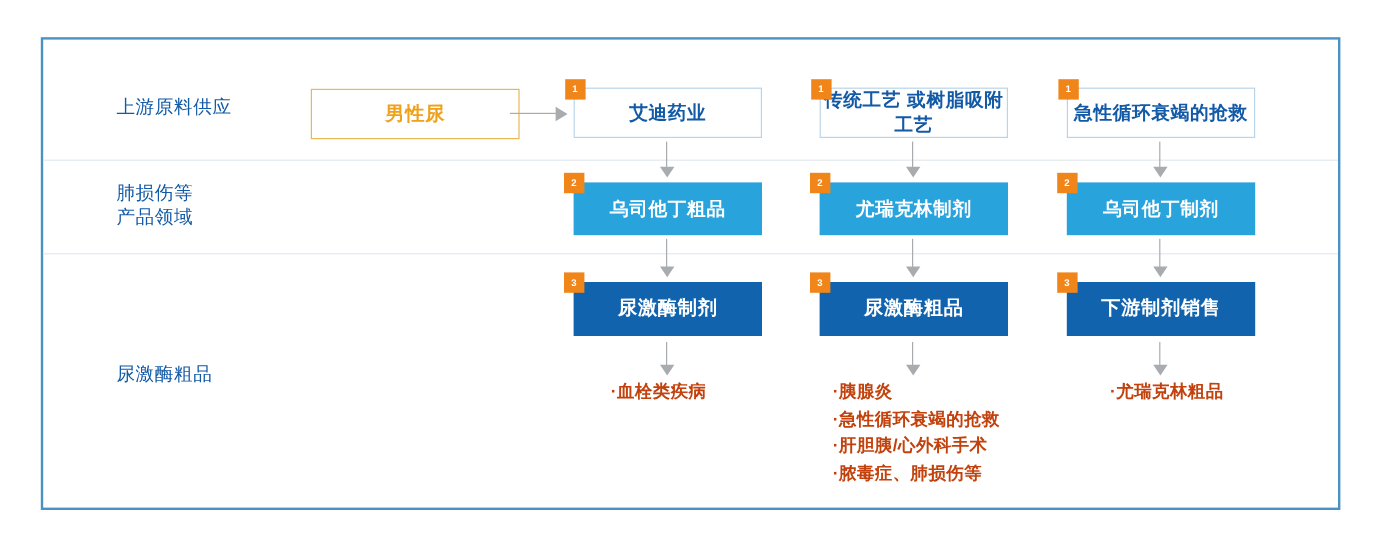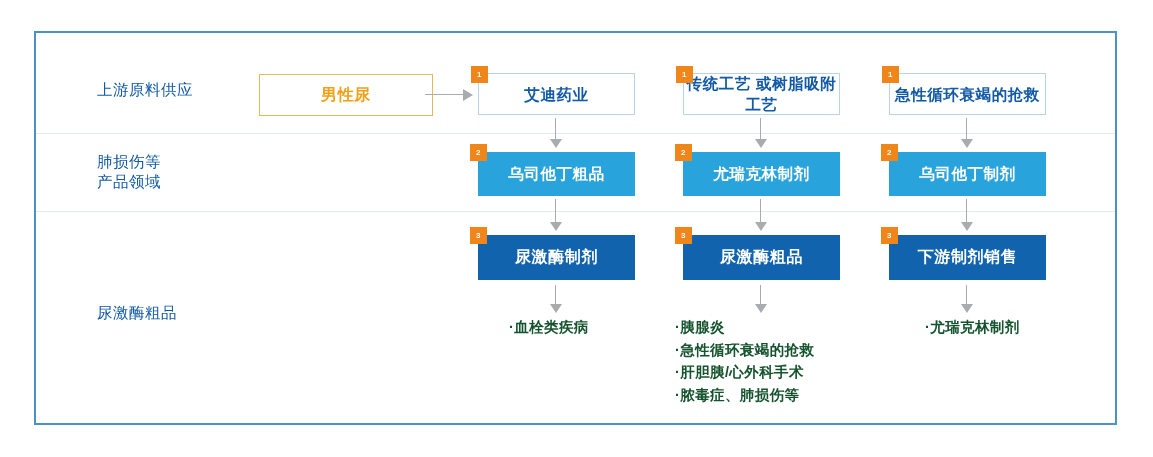--- a/index.html
+++ b/index.html
@@ -121,21 +121,21 @@
     position:absolute;right:0;top:0;
     width:0;height:0;
     border-top:6px solid transparent;
     border-bottom:6px solid transparent;
     border-left:10px solid #a9acaf;
   }
 
   
   .indlist{
     position:absolute;
-    color:#14532d;
+    color:#c2410c;
     font-size:14.5px;
     font-weight:bold;
     line-height:22.5px;
     letter-spacing:0.4px;
     white-space:pre-line;
   }
 </style>
 </head>
 <body>
 
@@ -218,21 +218,21 @@
   <div class="node prep" style="left:683px;top:235px;width:157px;height:45px;">
     <span class="badge">3</span>
     <span>尿激酶粗品</span>
   </div>
 
   <div class="v-arrow" style="left:754px;top:285px;height:28px;">
     <div class="shaft"></div>
     <div class="head"></div>
   </div>
 
-  <div class="indlist" style="left:675px;top:316px;width:240px;">·胰腺炎
+  <div class="indlist" style="left:694px;top:316px;width:240px;">·胰腺炎
 ·急性循环衰竭的抢救
 ·肝胆胰/心外科手术
 ·脓毒症、肺损伤等</div>
 
   <div class="node proc" style="left:889px;top:73px;width:157px;height:42px;">
     <span class="badge">1</span>
     <span>急性循环衰竭的抢救</span>
   </div>
 
   <div class="v-arrow" style="left:960px;top:118px;height:30px;">
@@ -253,15 +253,15 @@
   <div class="node prep" style="left:889px;top:235px;width:157px;height:45px;">
     <span class="badge">3</span>
     <span>下游制剂销售</span>
   </div>
 
   <div class="v-arrow" style="left:960px;top:285px;height:28px;">
     <div class="shaft"></div>
     <div class="head"></div>
   </div>
 
-  <div class="indlist" style="left:925px;top:316px;width:220px;">·尤瑞克林制剂</div>
+  <div class="indlist" style="left:925px;top:316px;width:220px;">·尤瑞克林粗品</div>
 
 </div>
 
 </body></html>

